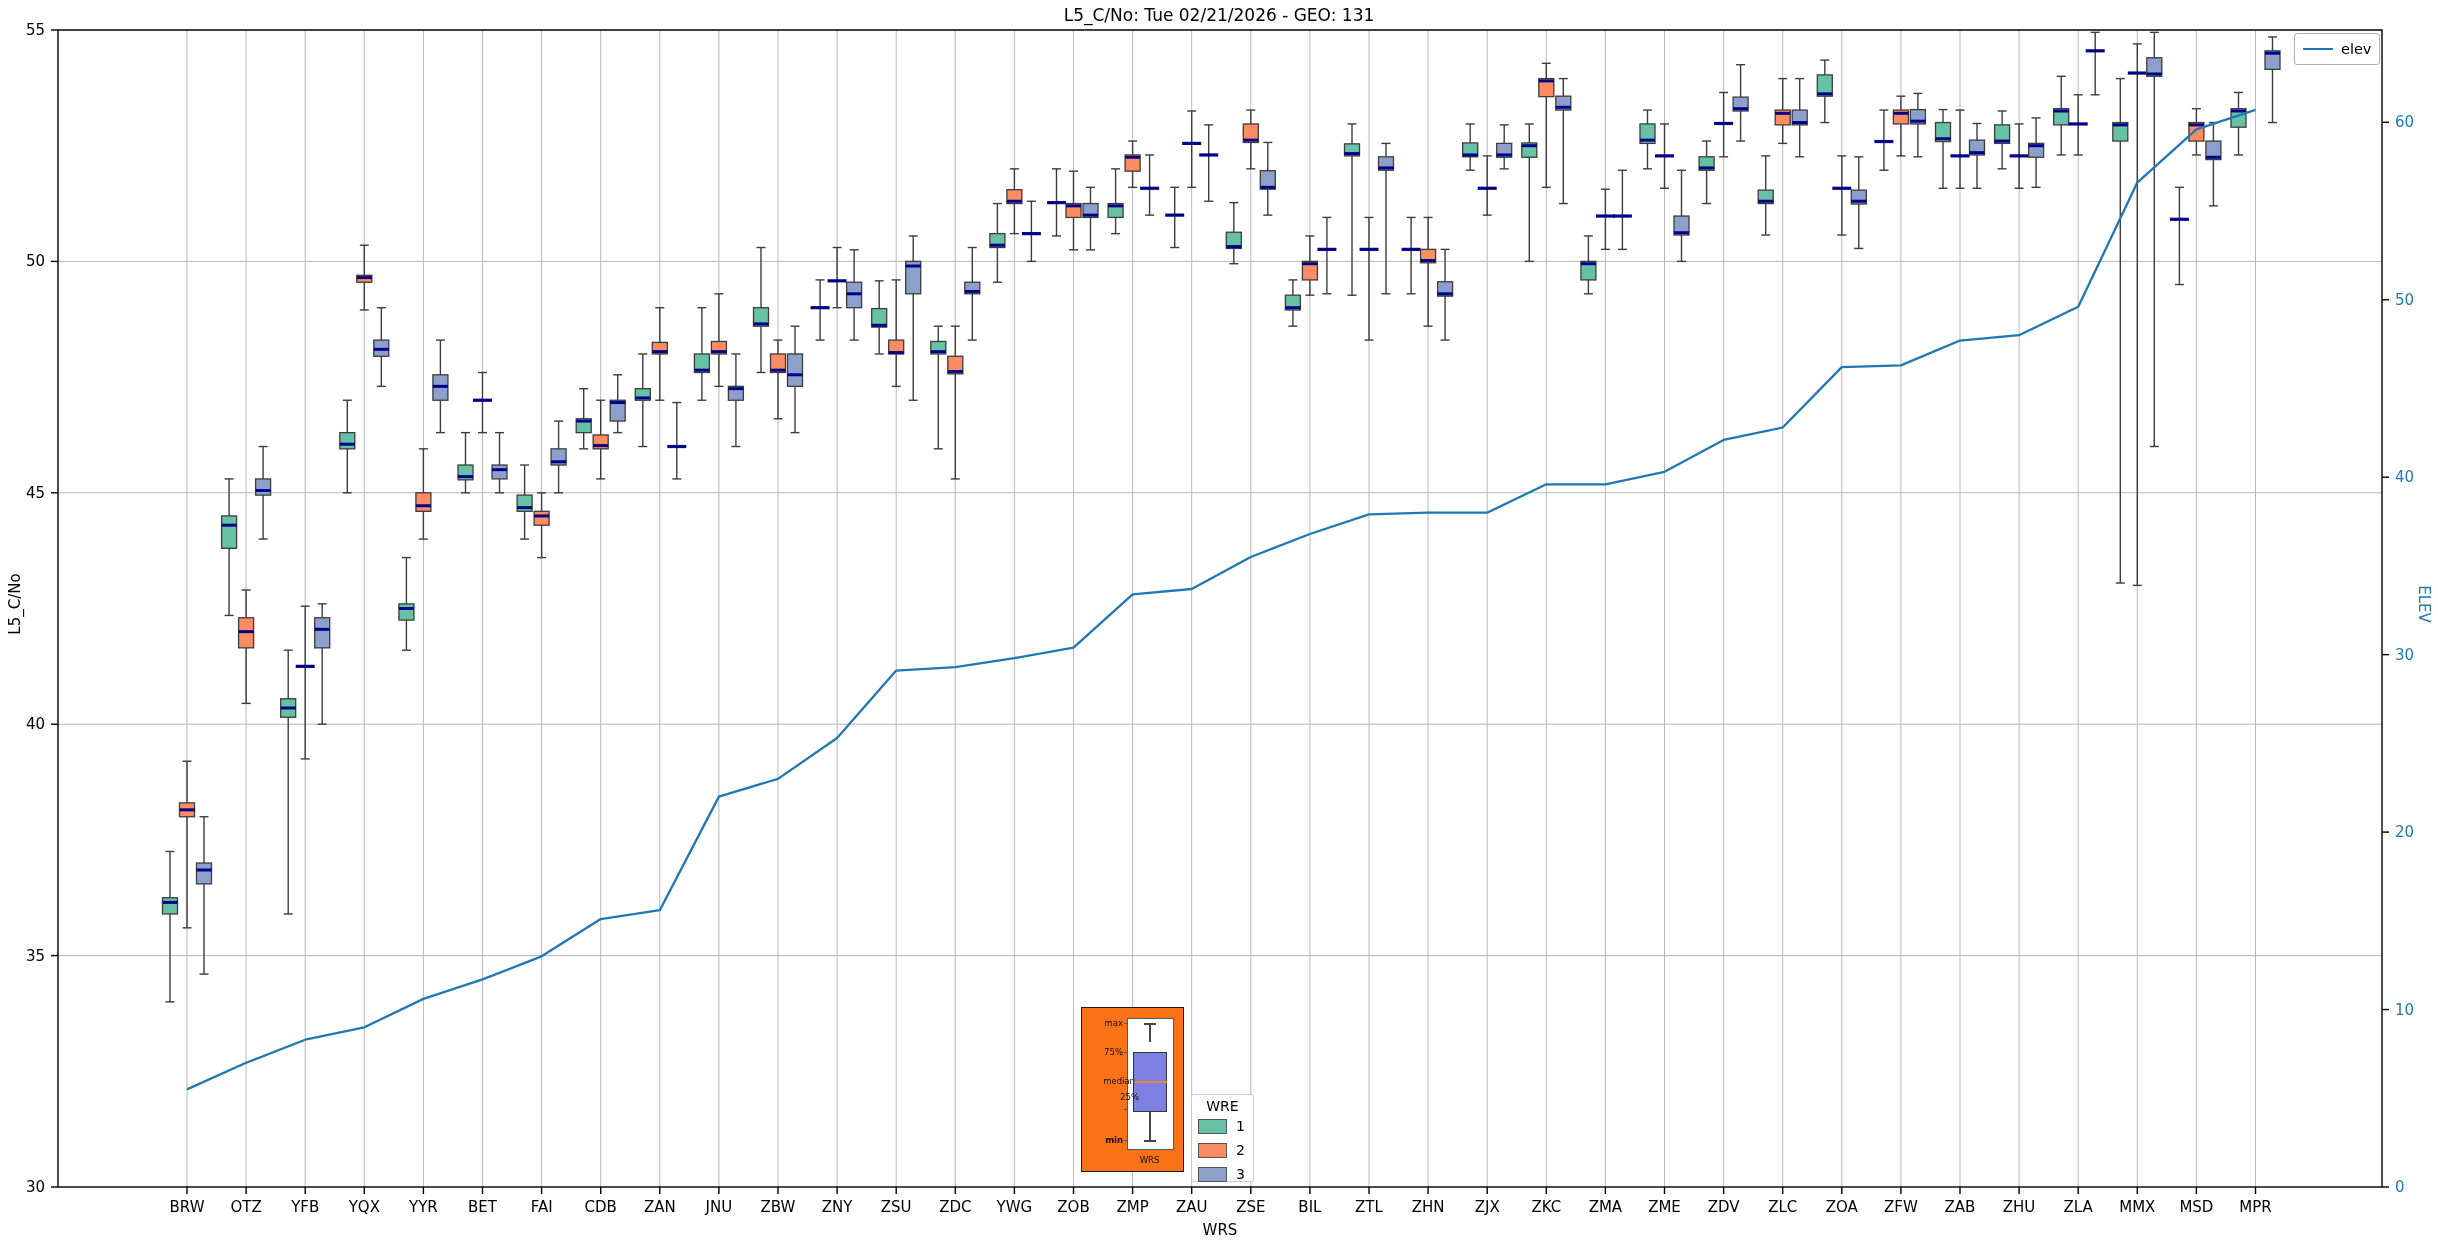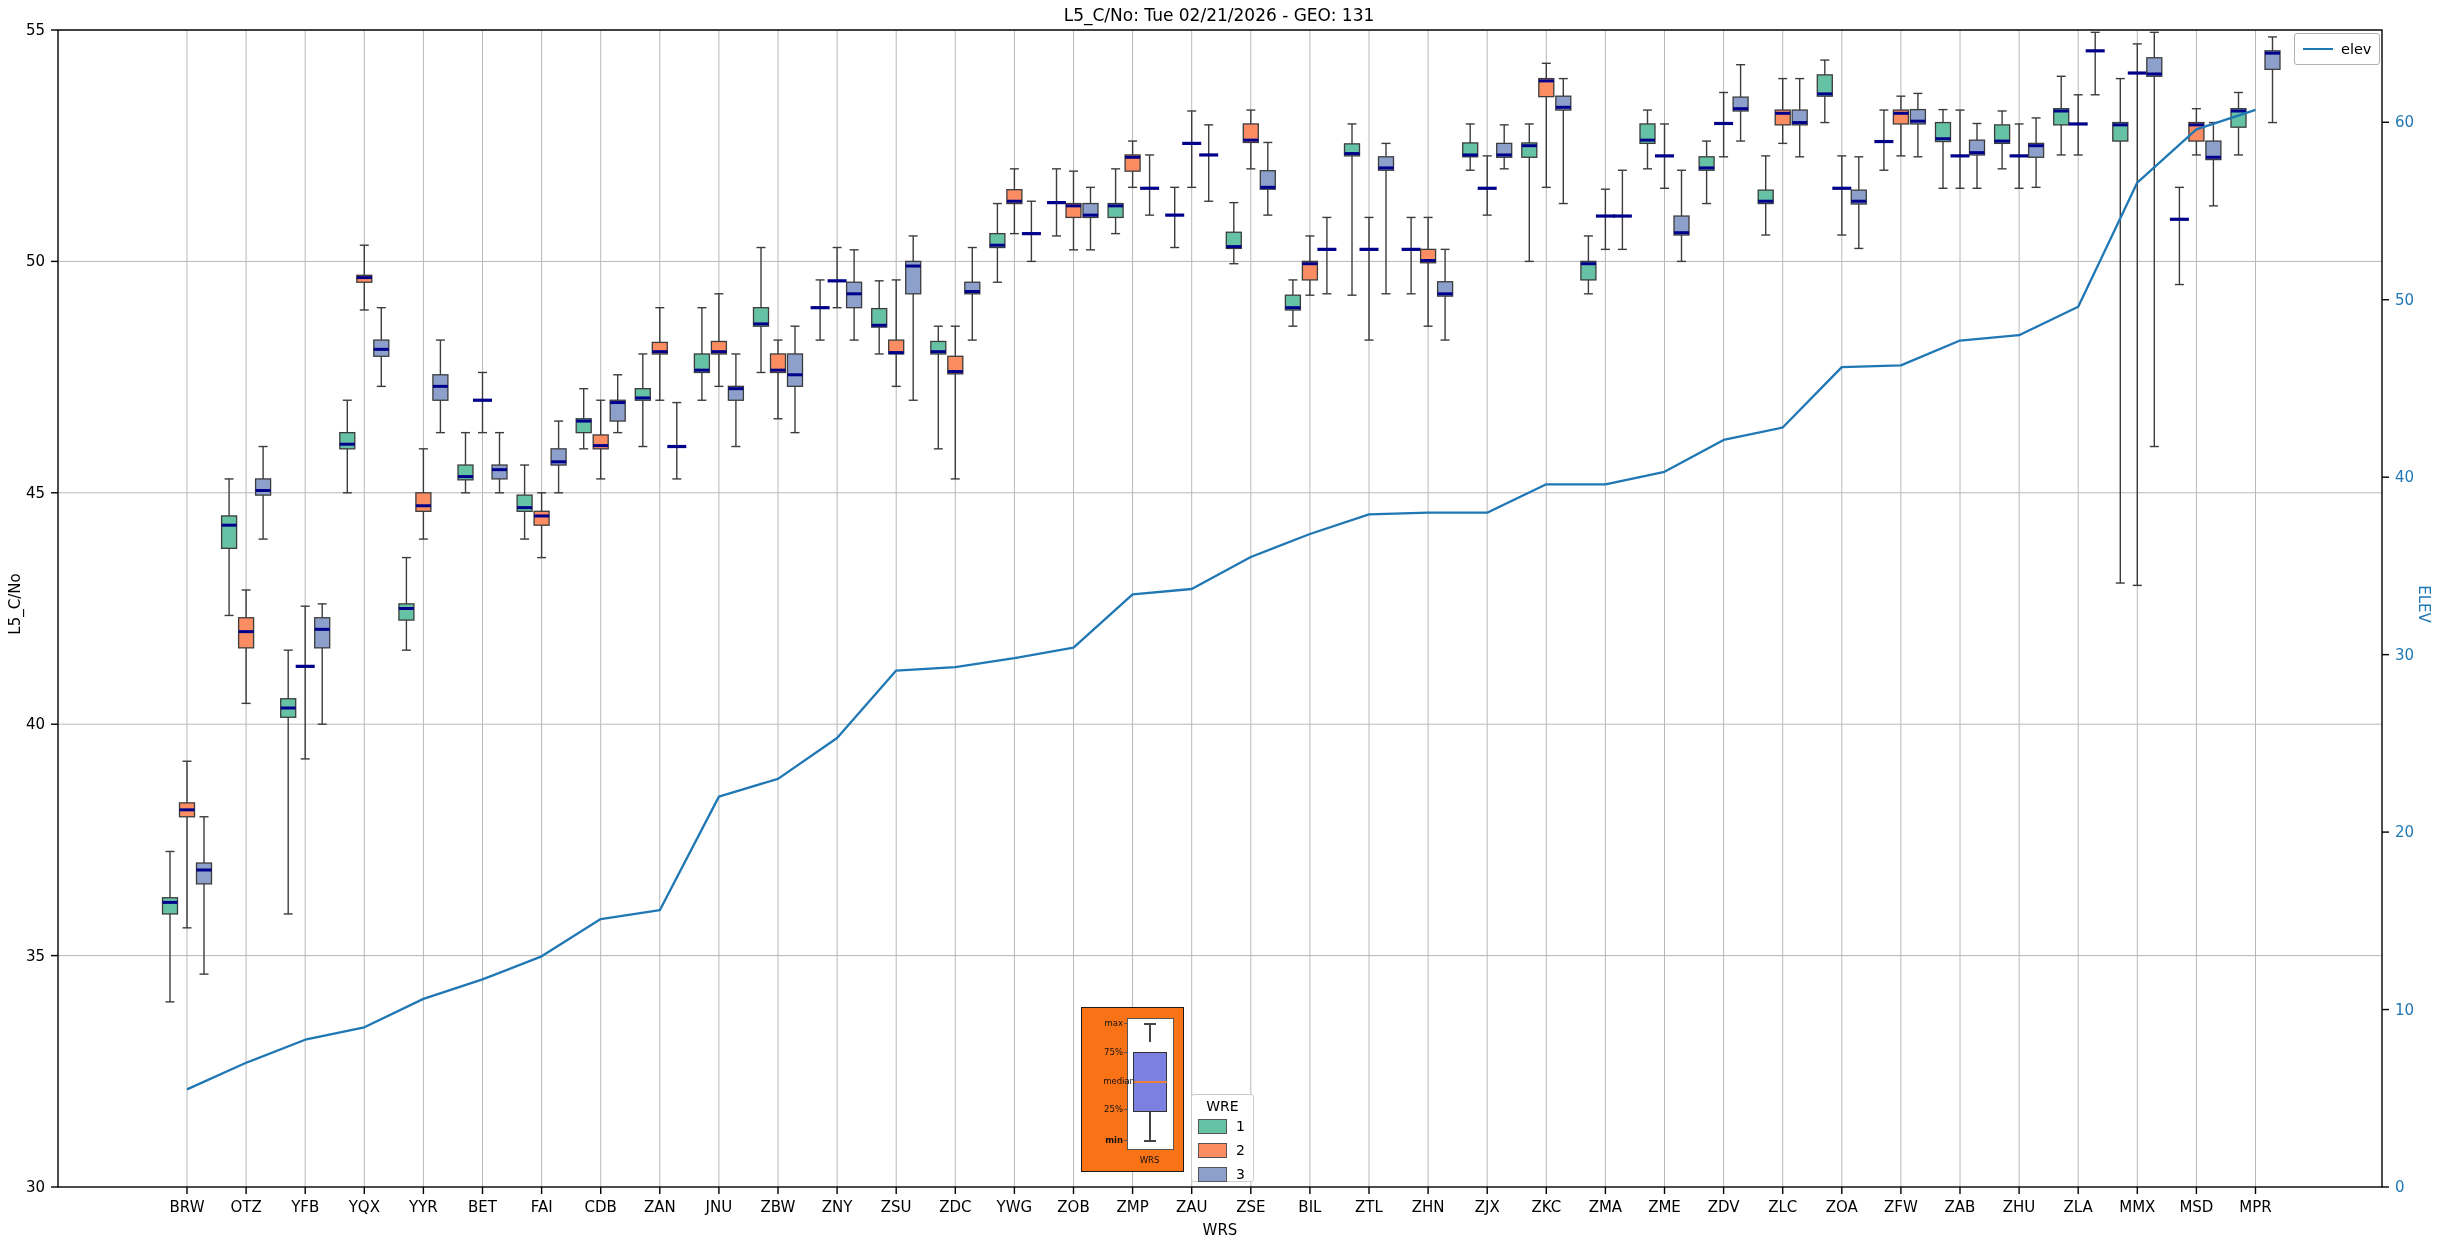--- a/index.html
+++ b/index.html
@@ -1028,21 +1028,21 @@
     <div class="wh" style="left:62px;top:15px;width:12px;height:1.5px;"></div>
     <div class="wh" style="left:67px;top:103px;width:1.5px;height:30px;"></div>
     <div class="wh" style="left:62px;top:132px;width:12px;height:1.5px;"></div>
     <div class="axes" style="border:none;background:none;">
       <div class="bluebox" style="background: rgb(124, 128, 224);"></div>
       <div class="medline" style="border-top-color: rgb(232, 128, 60);"></div>
     </div>
     <div class="lab" style="left:1px;top:11px;">max</div>
     <div class="lab" style="left:1px;top:40px;">75%</div>
     <div class="lab" style="left:13px;top:69px;text-align:right;">median</div>
-    <div class="lab" style="left:1px;top:97px;">25%</div>
+    <div class="lab" style="left:1px;top:85px;padding-left:16px;">25%</div>
     <div class="lab" style="left:1px;top:128px;font-weight:bold;">min</div>
     <div class="tick" style="left:42px;top:15px;"></div>
     <div class="tick" style="left:42px;top:44px;"></div>
     <div class="tick" style="left:42px;top:73px;"></div>
     <div class="tick" style="left:42px;top:101px;"></div>
     <div class="tick" style="left:42px;top:132px;"></div>
     <div class="xlab">WRS</div>
   </div>
 
   <div id="wre-legend" class="overlay">

